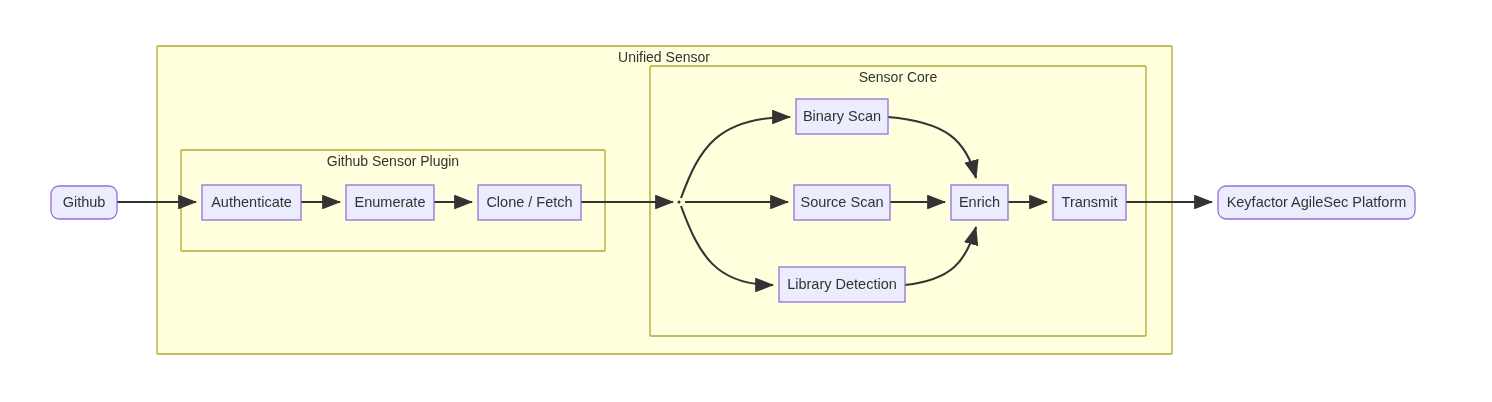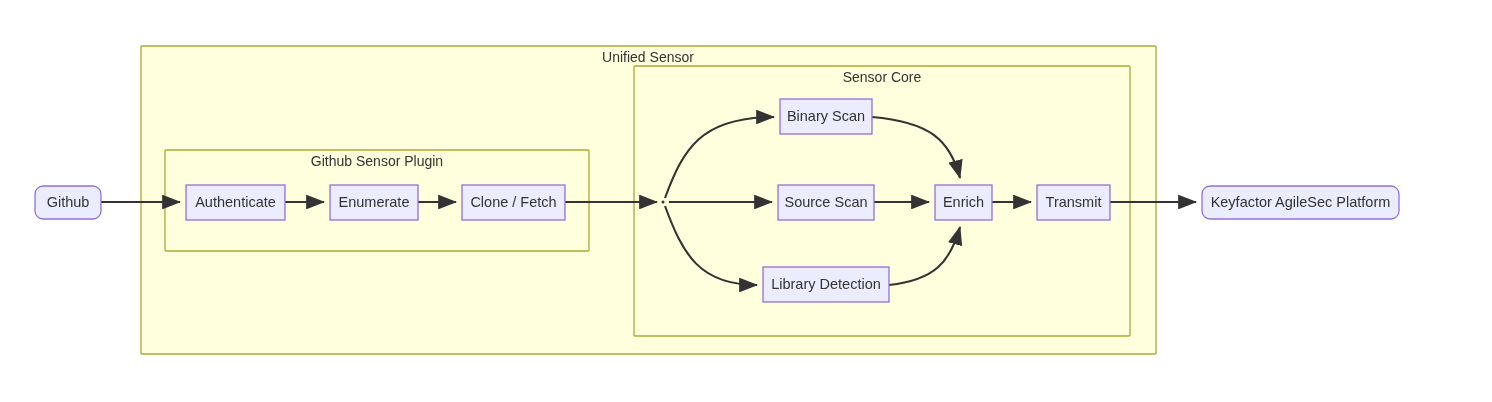--- a/index.html
+++ b/index.html
@@ -10,20 +10,21 @@
   body {
     width: 1492px;
     height: 402px;
     font-family: "Liberation Sans", sans-serif;
     overflow: hidden;
   }
   #diagram-root {
     position: relative;
     width: 1336px;
     height: 402px;
+    margin-left: 16px;
   }
   svg#flowchart {
     display: block;
     width: 1492px;
     height: 402px;
   }
   .cluster-rect {
     fill: #ffffde;
     stroke: #aaaa33;
     stroke-width: 1.3px;

